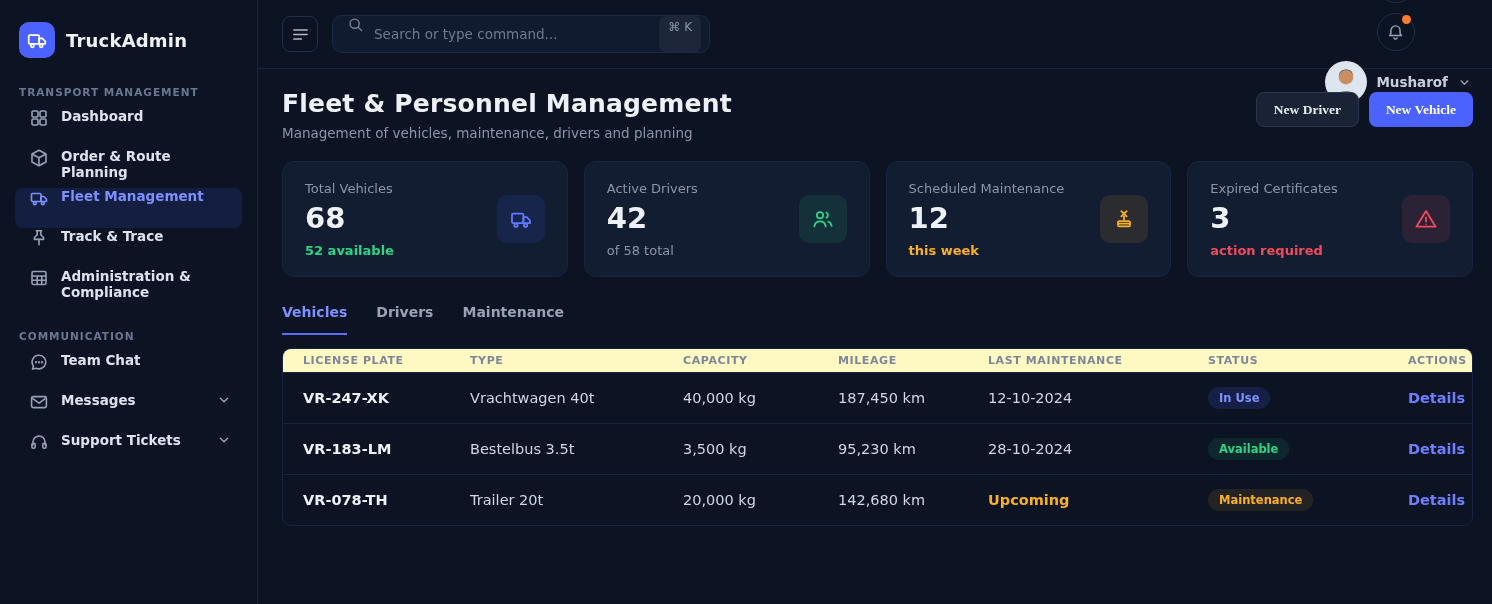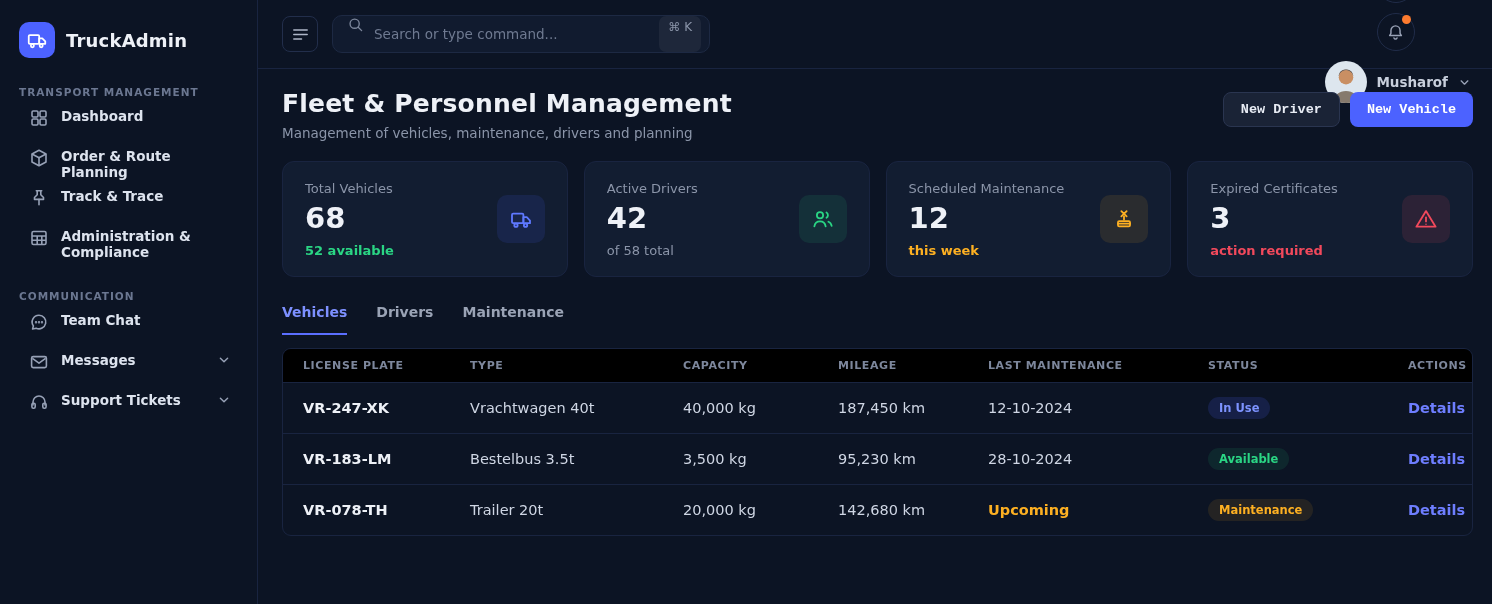--- a/index.html
+++ b/index.html
@@ -59,21 +59,21 @@
   .user-name{font-size:13.5px;color:#c8cfdc;font-weight:600;}
   .user-chip .chev{color:#9aa3b7;display:flex;}
   .user-chip .chev svg{width:15px;height:15px;}
 
   
   .content{padding:20px 19px 0 24px;flex:1;}
   .title-row{display:flex;align-items:flex-start;justify-content:space-between;margin-bottom:20px;}
   .page-title{font-size:25px;font-weight:800;letter-spacing:.2px;margin-bottom:7px;}
   .page-sub{font-size:13.5px;color:var(--muted);}
   .title-actions{display:flex;gap:10px;padding-top:3px;}
-  .btn{height:35px;padding:0 17px;border-radius:8px;font-size:13.5px;font-weight:600;cursor:pointer;border:none;font-family:Liberation Mono, monospace;}
+  .btn{height:35px;padding:0 17px;border-radius:8px;font-size:13.5px;font-weight:600;cursor:pointer;border:none;font-family:Liberation Serif, serif;}
   .btn-ghost{background:#1a2336;border:1px solid #2a3550;color:#e8ecf4;}
   .btn-primary{background:var(--accent);color:#fff;}
 
   .cards{display:grid;grid-template-columns:repeat(4,1fr);gap:16px;}
   .card{background:var(--panel);border:1px solid var(--border-soft);border-radius:12px;padding:20px 22px;display:flex;align-items:center;justify-content:space-between;height:116px;}
   .card-label{font-size:13px;color:var(--muted);margin-bottom:8px;}
   .card-value{font-size:29px;font-weight:800;line-height:1;margin-bottom:10px;}
   .card-sub{font-size:13px;font-weight:600;}
   .sub-green{color:var(--green);}
   .sub-muted{color:var(--muted);font-weight:400;}
@@ -85,21 +85,21 @@
   .ico-green{background:rgba(42,213,132,.10);color:var(--green);}
   .ico-amber{background:rgba(253,176,34,.10);color:var(--amber);}
   .ico-red{background:rgba(242,73,92,.12);color:var(--red);}
 
   .tabs{display:flex;gap:29px;margin-top:27px;}
   .tab{font-size:14px;font-weight:600;color:#9aa3b5;padding-bottom:13px;border-bottom:2px solid transparent;cursor:pointer;}
   .tab.active{color:var(--accent-light);border-bottom-color:#5b6fff;}
 
   .table-wrap{margin-top:13px;border:1px solid var(--border-soft);border-radius:9px;overflow:hidden;}
   .t-grid{display:grid;grid-template-columns:167px 213px 155px 150px 220px 200px 1fr;align-items:center;padding:0 20px;}
-  .t-head{background:#000000;height:33px;}
+  .t-head{background:#fef9c3;height:23px;}
   .t-head .t-cell{font-size:11px;letter-spacing:.6px;color:#7d879c;font-weight:600;text-transform:uppercase;}
   .t-row{height:51px;border-top:1px solid var(--border-soft);}
   .t-cell{font-size:14.5px;color:var(--soft);}
   .cell-plate{color:var(--text);font-weight:700;}
   .cell-amber{color:var(--amber);font-weight:700;}
   .cell-actions{text-align:right;}
   .details-link{color:#6e7eff;font-weight:600;font-size:14.5px;text-decoration:none;cursor:pointer;}
   .pill{display:inline-block;padding:4px 11px;border-radius:999px;font-size:11.5px;font-weight:700;}
   .pill-blue{background:rgba(77,98,255,.16);color:#7d93ff;}
   .pill-green{background:rgba(42,213,132,.10);color:var(--green);}
@@ -139,20 +139,31 @@
       <div class="nav-item">
         <span class="nav-ico">
             <svg viewBox="0 0 20 20" fill="none" stroke="currentColor" stroke-width="1.6" stroke-linejoin="round">
               <path d="M10 2.2 17 6v8l-7 3.8L3 14V6l7-3.8z"></path>
               <path d="M3 6l7 3.8L17 6"></path>
               <path d="M10 9.8v8"></path>
             </svg>
           </span>
         <span>Order &amp; Route Planning</span>
       </div>
+      <div class="nav-item active">
+        <span class="nav-ico">
+            <svg viewBox="0 0 20 20" fill="none" stroke="currentColor" stroke-width="1.6" stroke-linecap="round" stroke-linejoin="round">
+              <rect x="2.5" y="5.5" width="9.5" height="8" rx="1"></rect>
+              <path d="M12 8.5h2.8l2.7 2.8v2.2H12z"></path>
+              <circle cx="5.8" cy="15.2" r="1.4"></circle>
+              <circle cx="13.8" cy="15.2" r="1.4"></circle>
+            </svg>
+          </span>
+        <span>Fleet Management</span>
+      </div>
       <div class="nav-item">
         <span class="nav-ico">
             <svg viewBox="0 0 20 20" fill="none" stroke="currentColor" stroke-width="1.6" stroke-linecap="round" stroke-linejoin="round">
               <path d="M7.3 2.8h5.4"></path>
               <path d="M8.2 2.8v4L5.5 9.5v1.9h9V9.5L11.8 6.8v-4"></path>
               <path d="M10 11.4v5.4"></path>
             </svg>
           </span>
         <span>Track &amp; Trace</span>
       </div>

